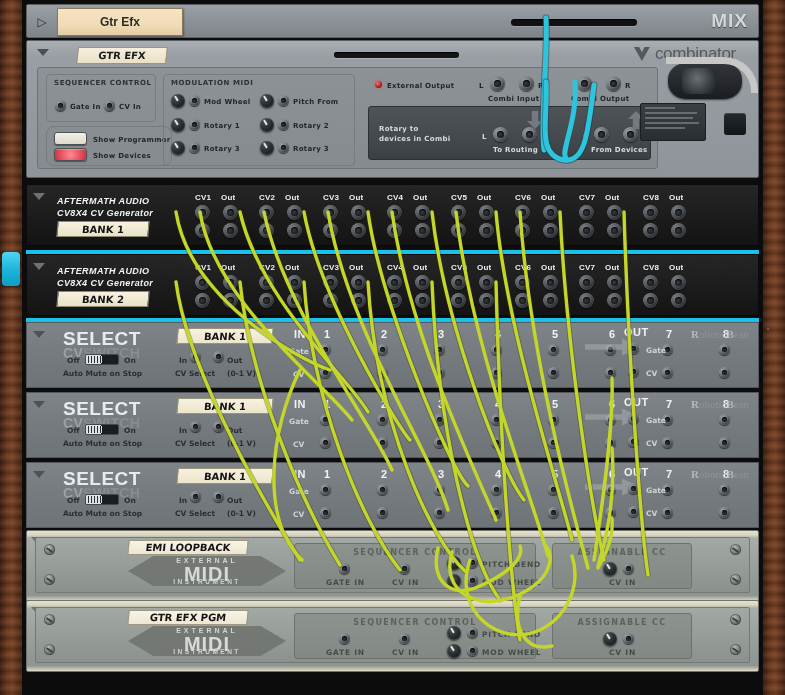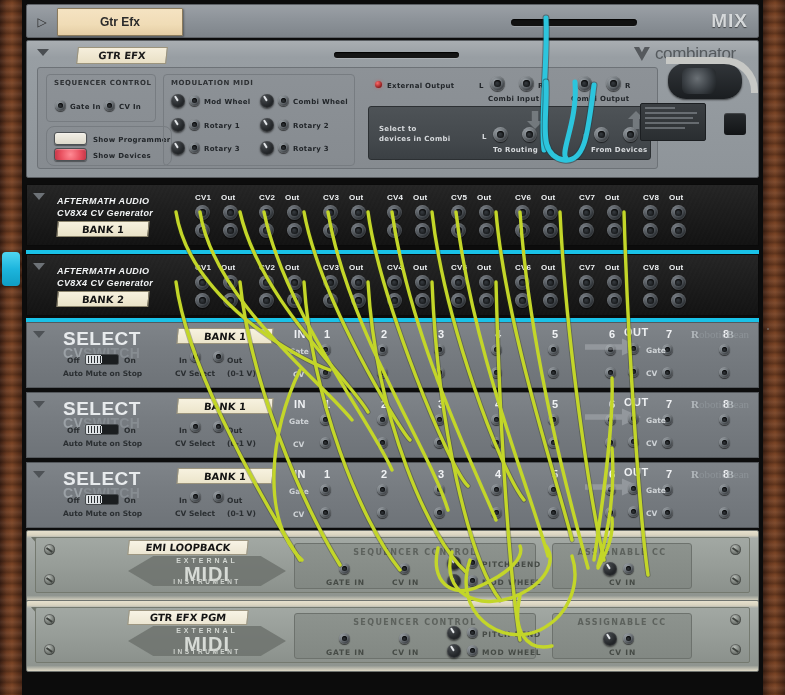--- a/index.html
+++ b/index.html
@@ -372,21 +372,21 @@
 
       <div class="grp" style="left:125px; top:6px; width:192px; height:92px;">
         <div class="grp-title" style="left:7px; top:4px;">MODULATION MIDI</div>
 
         <div class="knob" style="left:7px; top:19px;"></div>
         <div class="jack sm" style="left:25px; top:20px;"></div>
         <div class="lbl" style="left:40px; top:23px;">Mod Wheel</div>
 
         <div class="knob" style="left:96px; top:19px;"></div>
         <div class="jack sm" style="left:114px; top:20px;"></div>
-        <div class="lbl" style="left:129px; top:23px;">Combi Wheel</div>
+        <div class="lbl" style="left:129px; top:23px;">Pitch From</div>
 
         <div class="knob" style="left:7px; top:43px;"></div>
         <div class="jack sm" style="left:25px; top:44px;"></div>
         <div class="lbl" style="left:40px; top:47px;">Rotary 1</div>
 
         <div class="knob" style="left:96px; top:43px;"></div>
         <div class="jack sm" style="left:114px; top:44px;"></div>
         <div class="lbl" style="left:129px; top:47px;">Rotary 2</div>
 
         <div class="knob" style="left:7px; top:66px;"></div>
@@ -406,21 +406,21 @@
       <div class="jack" style="left:481px; top:8px;"></div>
       <div class="lbl" style="left:500px; top:14px;">R</div>
       <div class="lbl" style="left:450px; top:27px;">Combi Input</div>
 
       <div class="jack" style="left:539px; top:8px;"></div>
       <div class="jack" style="left:568px; top:8px;"></div>
       <div class="lbl" style="left:587px; top:14px;">R</div>
       <div class="lbl" style="left:533px; top:27px;">Combi Output</div>
 
       <div class="ext-box" style="left:330px; top:38px; right:6px; height:54px;">
-        <div class="lbl lt" style="left:10px; top:18px;">Select to</div>
+        <div class="lbl lt" style="left:10px; top:18px;">Rotary to</div>
         <div class="lbl lt" style="left:10px; top:28px;">devices in Combi</div>
 
         <div class="arrow-dn" style="left:158px; top:4px;"></div>
         <div class="lbl lt" style="left:113px; top:26px;">L</div>
         <div class="jack" style="left:124px; top:20px;"></div>
         <div class="jack" style="left:153px; top:20px;"></div>
         <div class="lbl lt" style="left:172px; top:26px;">R</div>
         <div class="lbl lt" style="left:124px; top:39px;">To Routing</div>
 
         <div class="arrow-up" style="left:259px; top:4px;"></div>

